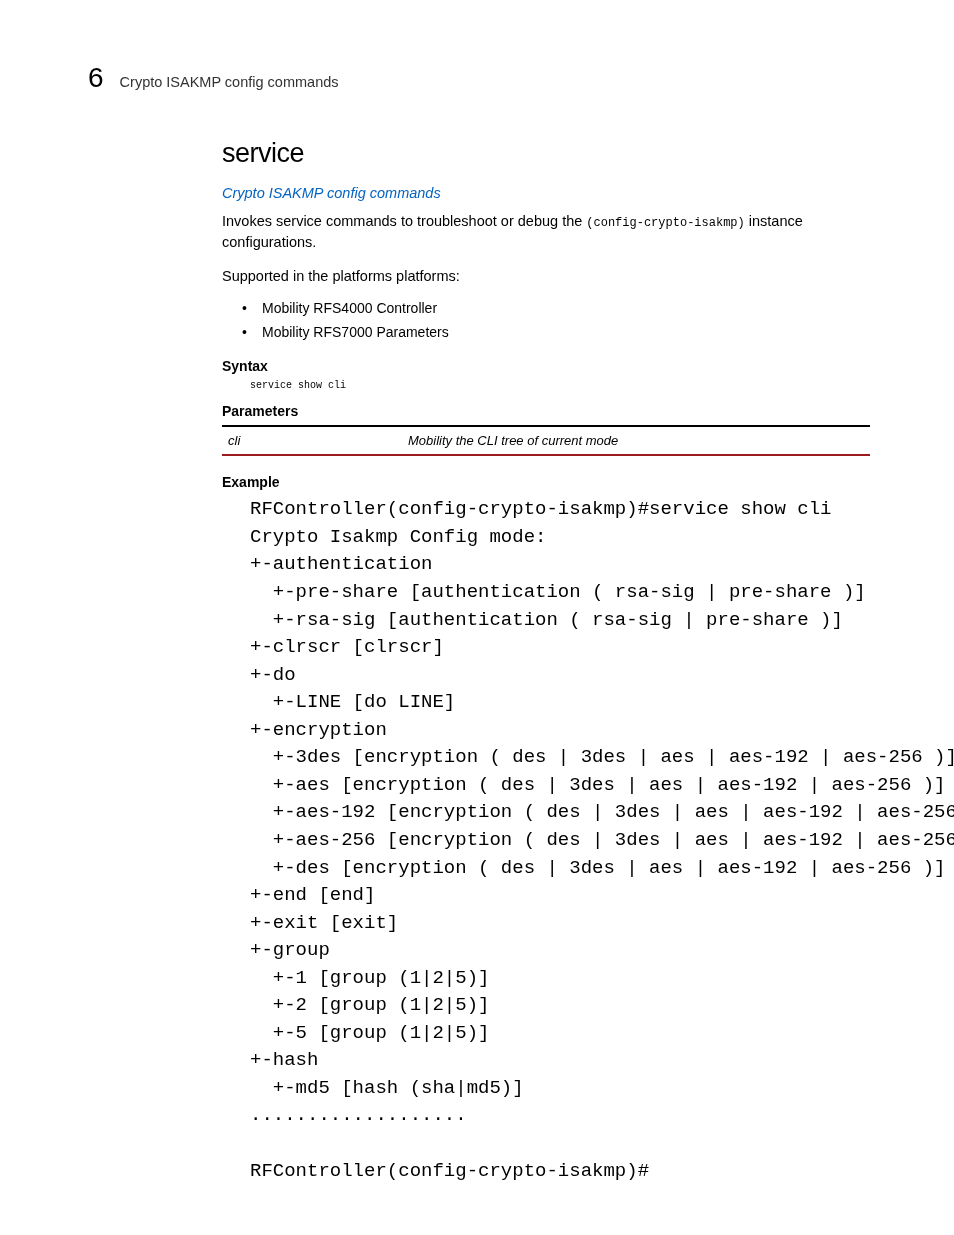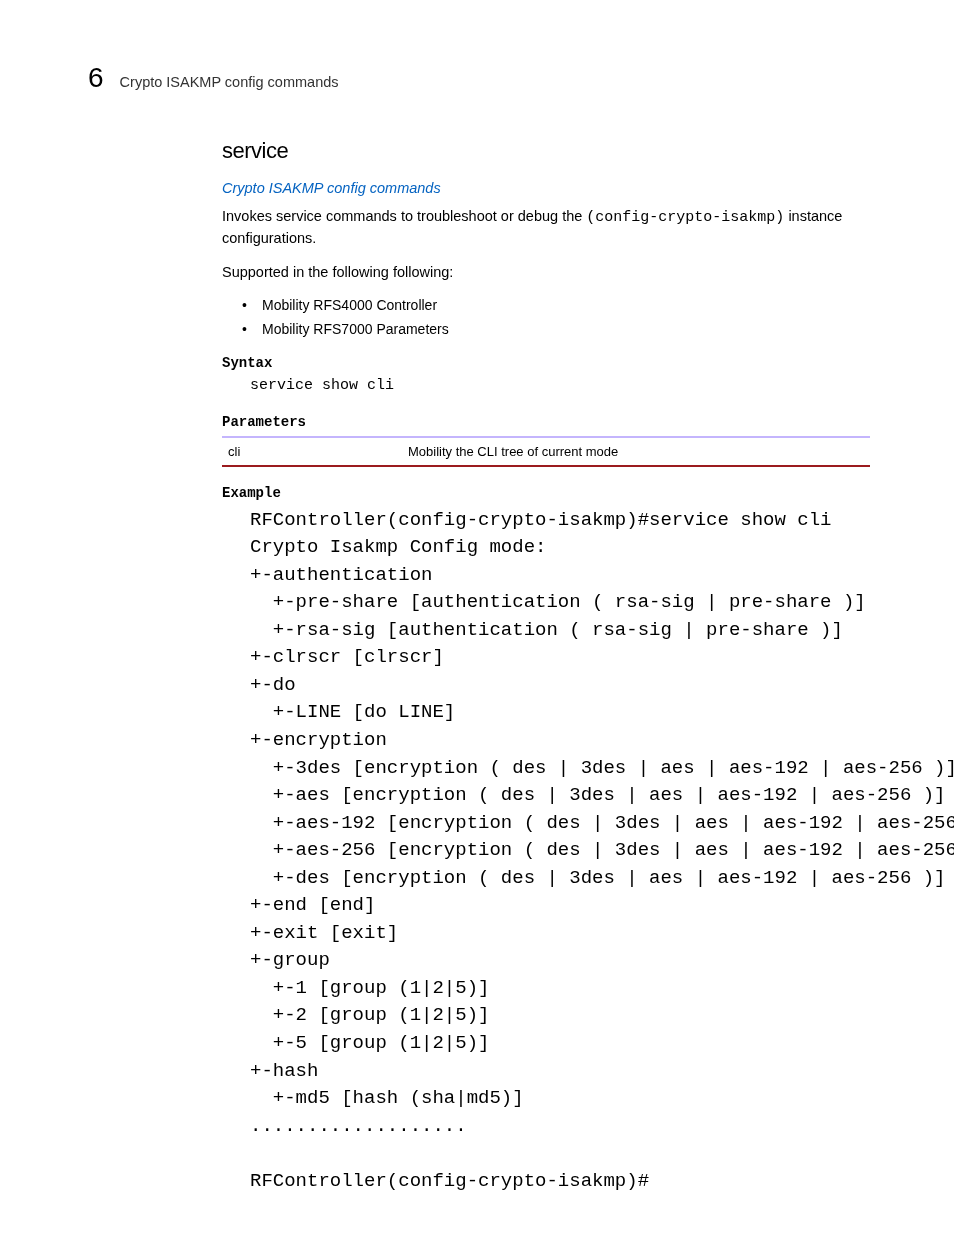--- a/index.html
+++ b/index.html
@@ -28,41 +28,41 @@
       font-size: 14.5px;
       color: #333;
     }
     .content {
       position: absolute;
       top: 138px;
       left: 222px;
       right: 84px;
     }
     .title {
-      font-size: 22px;
+      font-size: 27px;
       font-family: Arial, Helvetica, sans-serif;
       font-weight: 400;
       margin-bottom: 16px;
       letter-spacing: -0.5px;
     }
     .link {
       color: #0563C1;
       font-style: italic;
       font-size: 14.5px;
       margin-bottom: 10px;
       display: block;
     }
     .body-text {
       font-size: 14.5px;
       line-height: 1.4;
       margin-bottom: 14px;
     }
     .mono {
       font-family: "Courier New", Courier, monospace;
-      font-size: 15px;
+      font-size: 12px;
     }
     ul.platforms {
       list-style: none;
       margin: 0 0 18px 20px;
     }
     ul.platforms li {
       font-size: 14px;
       margin-bottom: 8px;
       position: relative;
       padding-left: 20px;
@@ -71,44 +71,44 @@
       content: "•";
       position: absolute;
       left: 0;
       font-size: 14px;
     }
     .section-head {
       font-weight: bold;
       font-size: 14px;
       margin-bottom: 6px;
       margin-top: 4px;
-      font-family: Liberation Mono, monospace;
     }
     .syntax-block {
       font-family: "Courier New", Courier, monospace;
-      font-size: 15px;
+      font-size: 10px;
       margin-left: 28px;
-      margin-bottom: 20px;
+      margin-bottom: 12px;
     }
     .param-table {
       width: 100%;
       border-collapse: collapse;
       margin-bottom: 18px;
     }
     .param-table td {
       font-size: 13px;
       padding: 6px 6px;
       vertical-align: top;
     }
     .param-table td:first-child {
       width: 180px;
     }
     .param-table tr:first-child td {
-      border-top: 2px solid #c4b5fd;
+      border-top: 2px solid #000000;
       border-bottom: 1px solid #9b1b1e;
+      font-style: italic;
     }
     .param-table tr:last-child td {
       border-bottom: 2px solid #9b1b1e;
     }
     .example-block {
       font-family: "Courier New", Courier, monospace;
       font-size: 19px;
       white-space: pre;
       line-height: 1.45;
       margin-left: 28px;
@@ -124,21 +124,21 @@
 
 <div class="content">
   <h1 class="title">service</h1>
 
   <a class="link">Crypto ISAKMP config commands</a>
 
   <p class="body-text">
     <span>Invokes service commands to troubleshoot or debug the </span><span class="mono">(config-crypto-isakmp)</span><span> instance configurations.</span>
   </p>
 
-  <p class="body-text">Supported in the following following:</p>
+  <p class="body-text">Supported in the platforms platforms:</p>
 
   <ul class="platforms">
     <li>Mobility RFS4000 Controller</li>
     <li>Mobility RFS7000 Parameters</li>
   </ul>
 
   <div class="section-head">Syntax</div>
   <div class="syntax-block">service show cli</div>
 
   <div class="section-head">Parameters</div>

